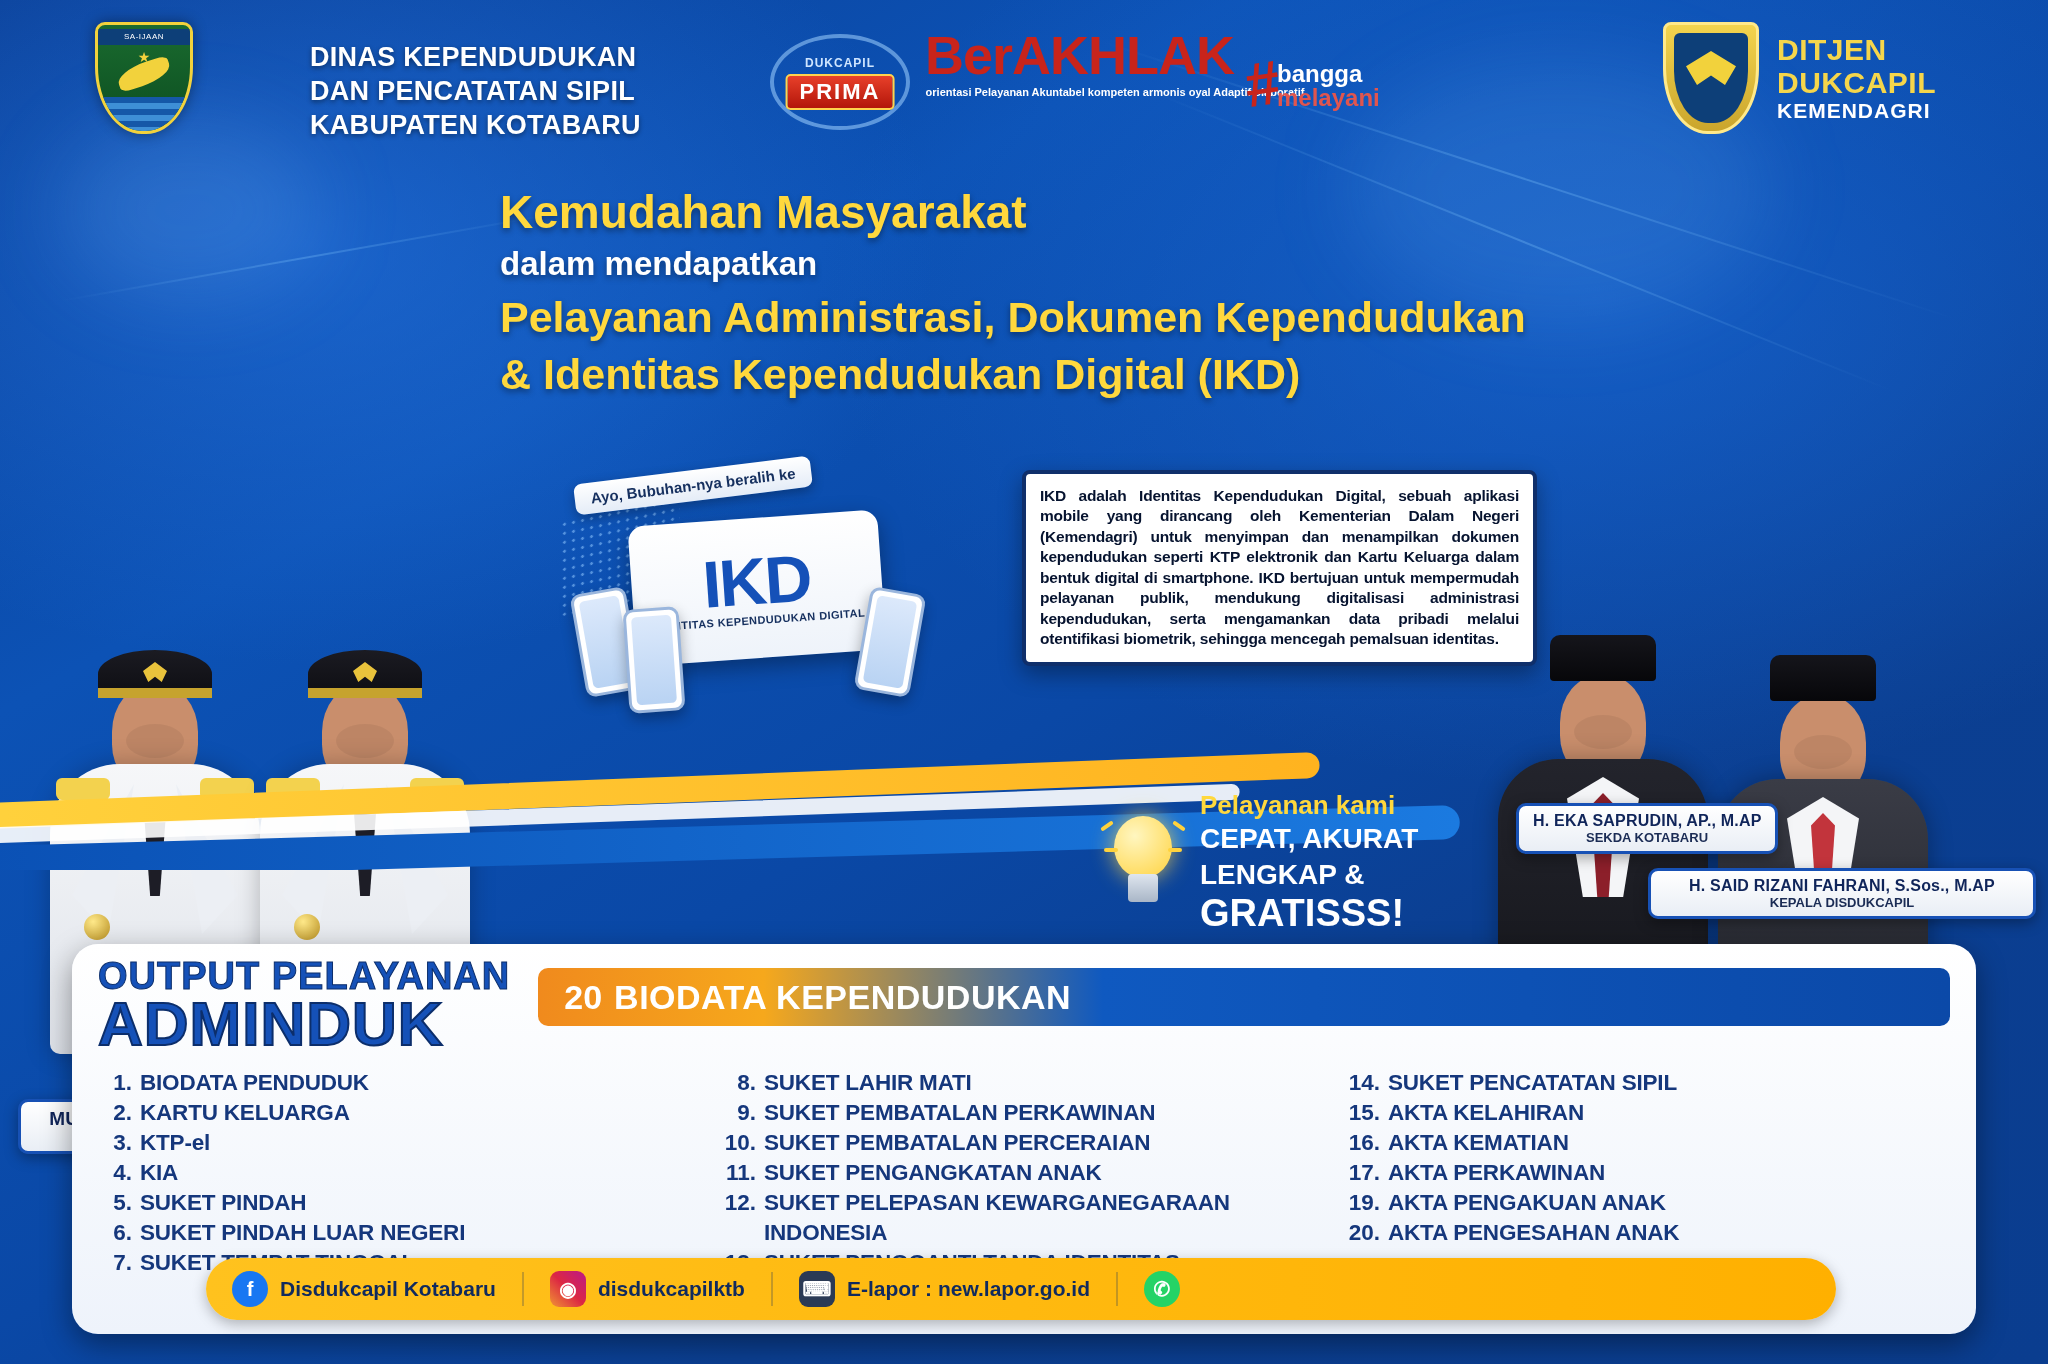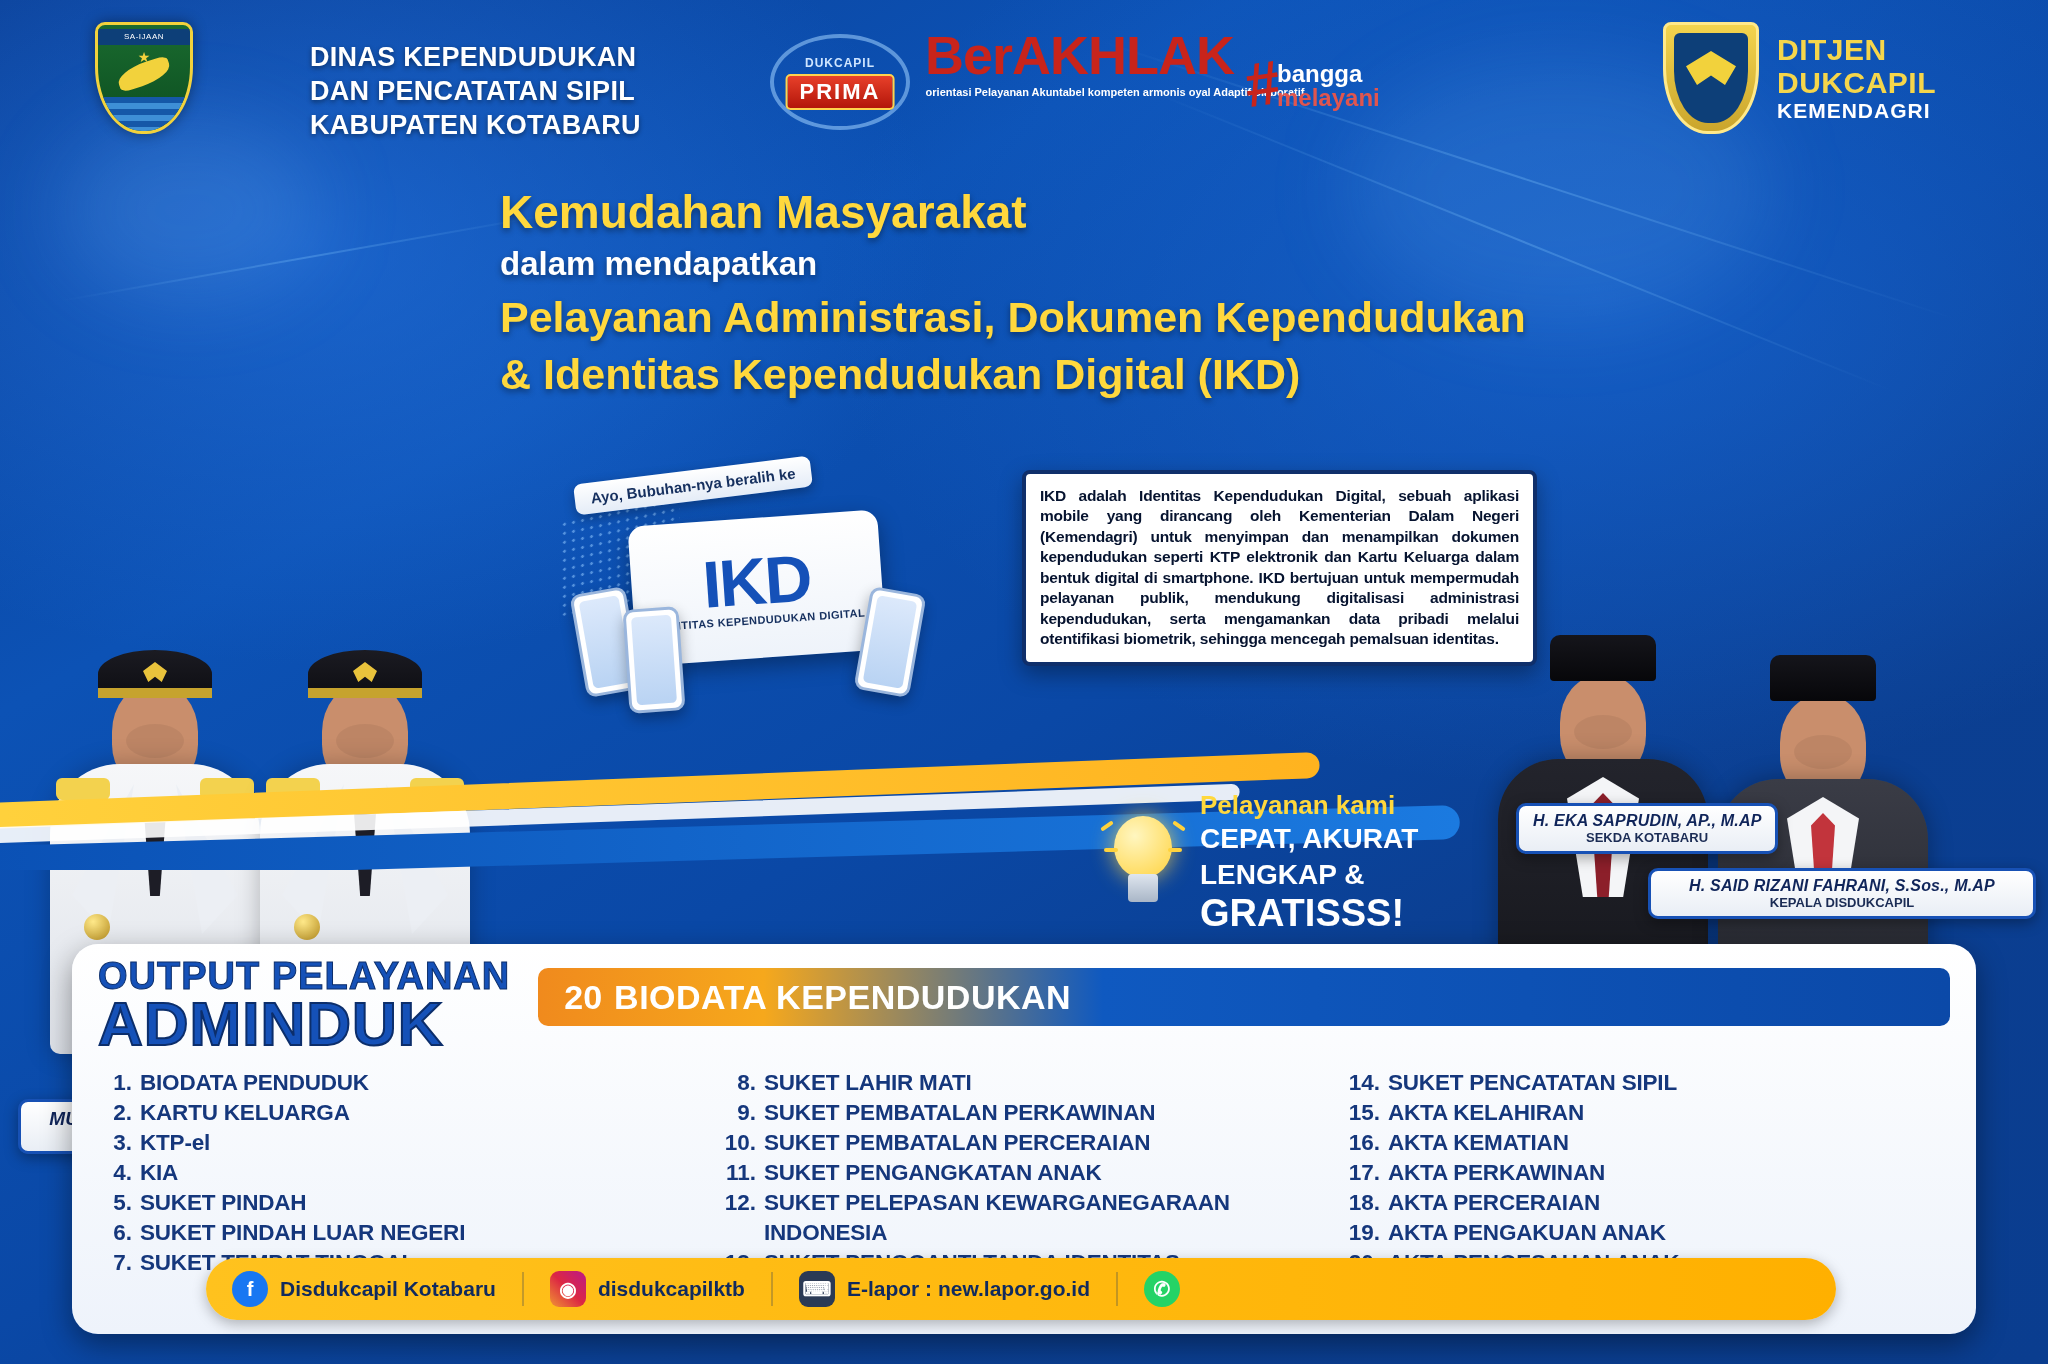--- a/index.html
+++ b/index.html
@@ -86,21 +86,21 @@
   .body-dark { width:210px; height:300px; background:linear-gradient(180deg,#23242c,#131419); border-radius:60px 60px 10px 10px; position:relative; box-shadow:0 0 24px rgba(0,0,0,.3); }
   .body-dark .shirt { position:absolute; left:50%; top:18px; transform:translateX(-50%); width:72px; height:120px; background:#f4f5f7; clip-path:polygon(50% 0,100% 18%,78% 100%,22% 100%,0 18%); }
   .body-dark .tie2 { position:absolute; left:50%; top:34px; transform:translateX(-50%); width:24px; height:104px; background:#8c1f2a; clip-path:polygon(50% 0,100% 12%,74% 100%,26% 100%,0 12%); }
   .peci { position:absolute; left:-10px; top:-40px; width:106px; height:46px; background:linear-gradient(180deg,#15151b,#07070a); border-radius:10px 10px 4px 4px; }
 
   .nameplate {
     background:linear-gradient(180deg,#ffffff,#e9eef5);
     border:3px solid #1751b5; border-radius:10px;
     padding:6px 14px; text-align:center; box-shadow:0 4px 14px rgba(0,0,0,.35);
   }
-  .np-name { color:#10255a; font-weight:bold; font-size:19px; letter-spacing:.2px; white-space:nowrap;font-style:italic; }
+  .np-name { color:#10255a; font-weight:bold; font-size:19px; letter-spacing:.2px; white-space:nowrap; }
   .np-role { color:#1b2c55; font-weight:bold; font-size:13px; white-space:nowrap; }
 
   
   .ikd-block { position:absolute; left:560px; top:470px; width:350px; height:250px; }
   .ayo-ribbon {
     position:absolute; left:14px; top:0; transform:rotate(-7deg);
     background:linear-gradient(180deg,#ffffff,#e4ecf7); color:#16305f;
     font-weight:bold; font-size:15px; padding:7px 16px; border-radius:8px;
     box-shadow:0 4px 12px rgba(0,0,0,.3);
   }
@@ -470,24 +470,20 @@
             </li>
           <li>
               <span class="n">16.</span>
               <span class="t">AKTA KEMATIAN</span>
             </li>
           <li>
               <span class="n">17.</span>
               <span class="t">AKTA PERKAWINAN</span>
             </li>
           <li>
-              <span class="n">18.</span>
-              <span class="t">AKTA PERCERAIAN</span>
-            </li>
-          <li>
               <span class="n">19.</span>
               <span class="t">AKTA PENGAKUAN ANAK</span>
             </li>
           <li>
               <span class="n">20.</span>
               <span class="t">AKTA PENGESAHAN ANAK</span>
             </li>
         </ul>
       </div>
     </div>

